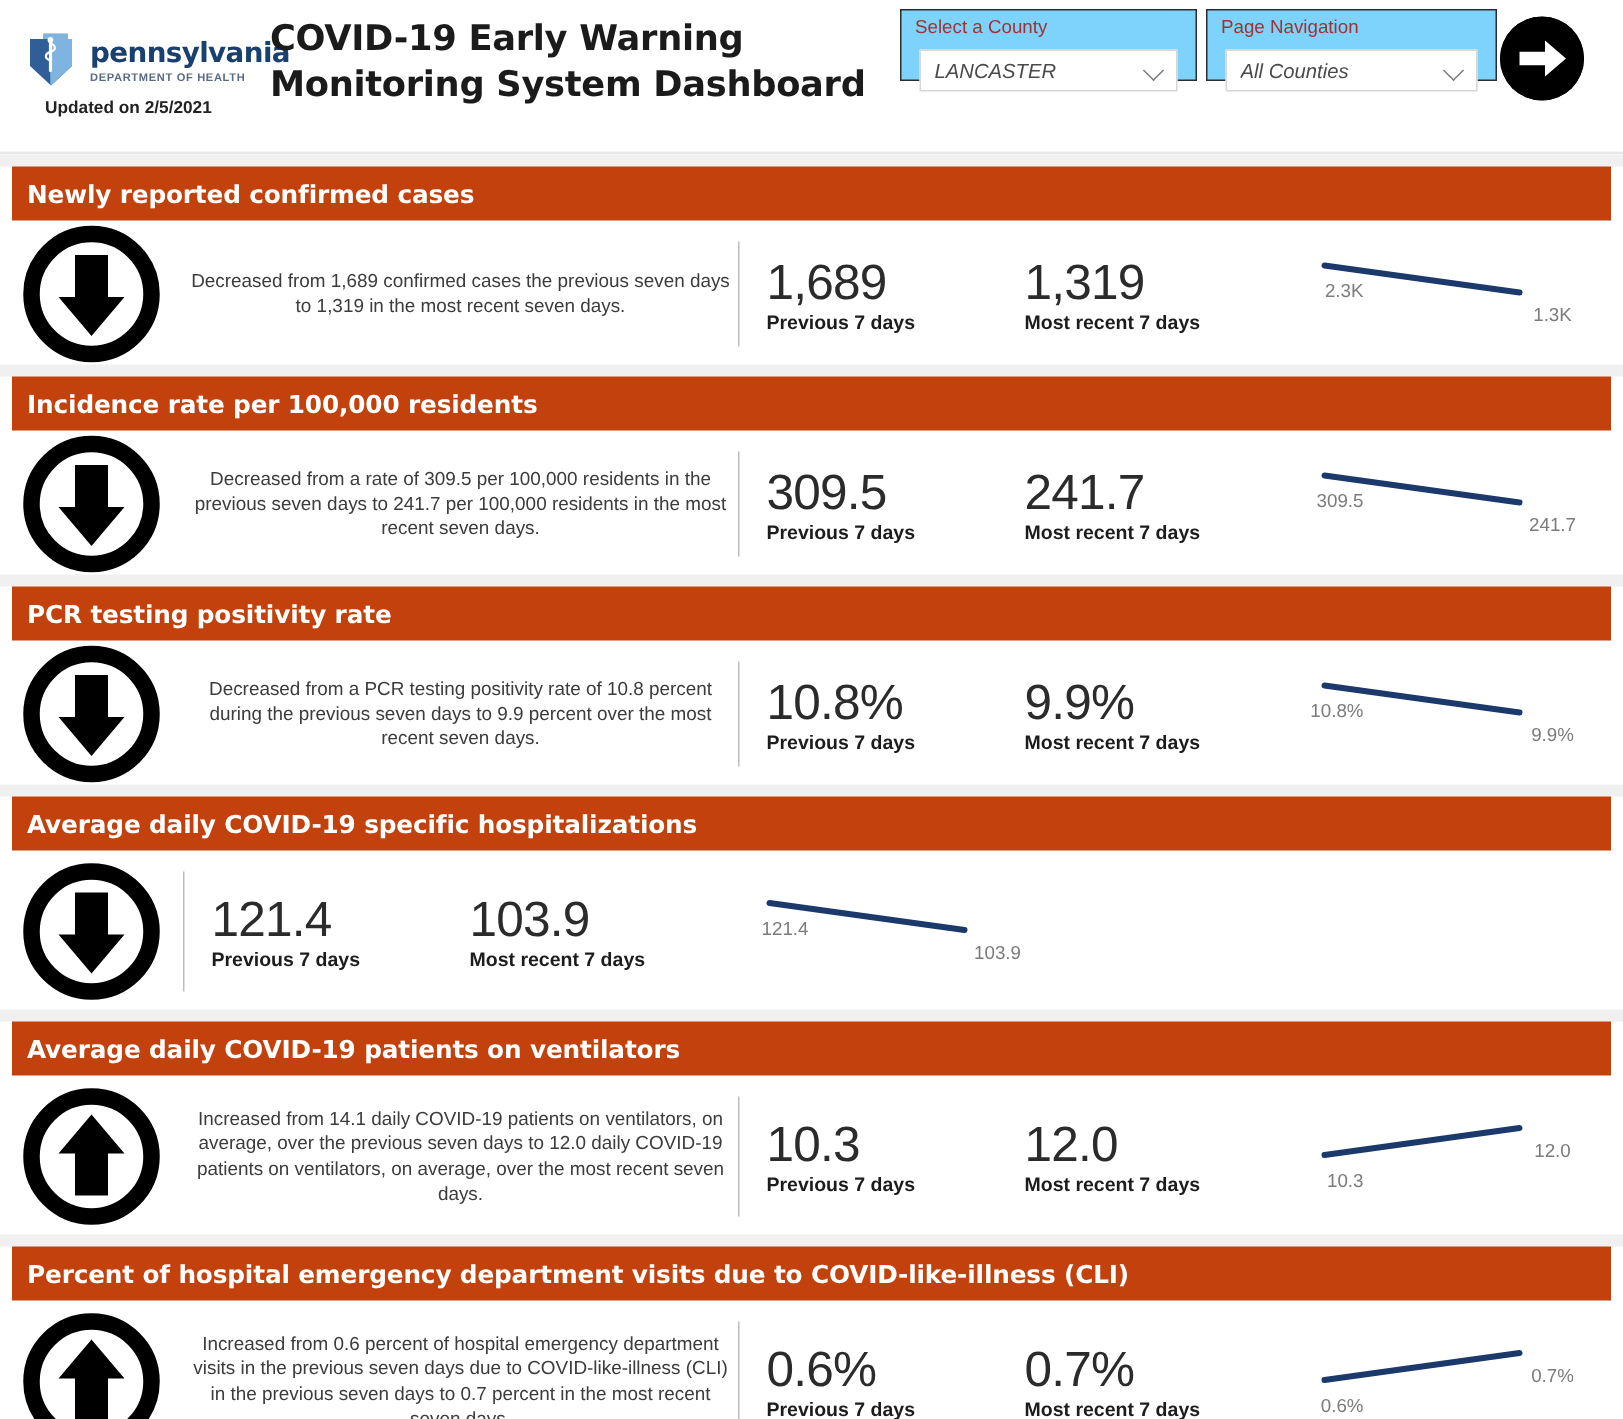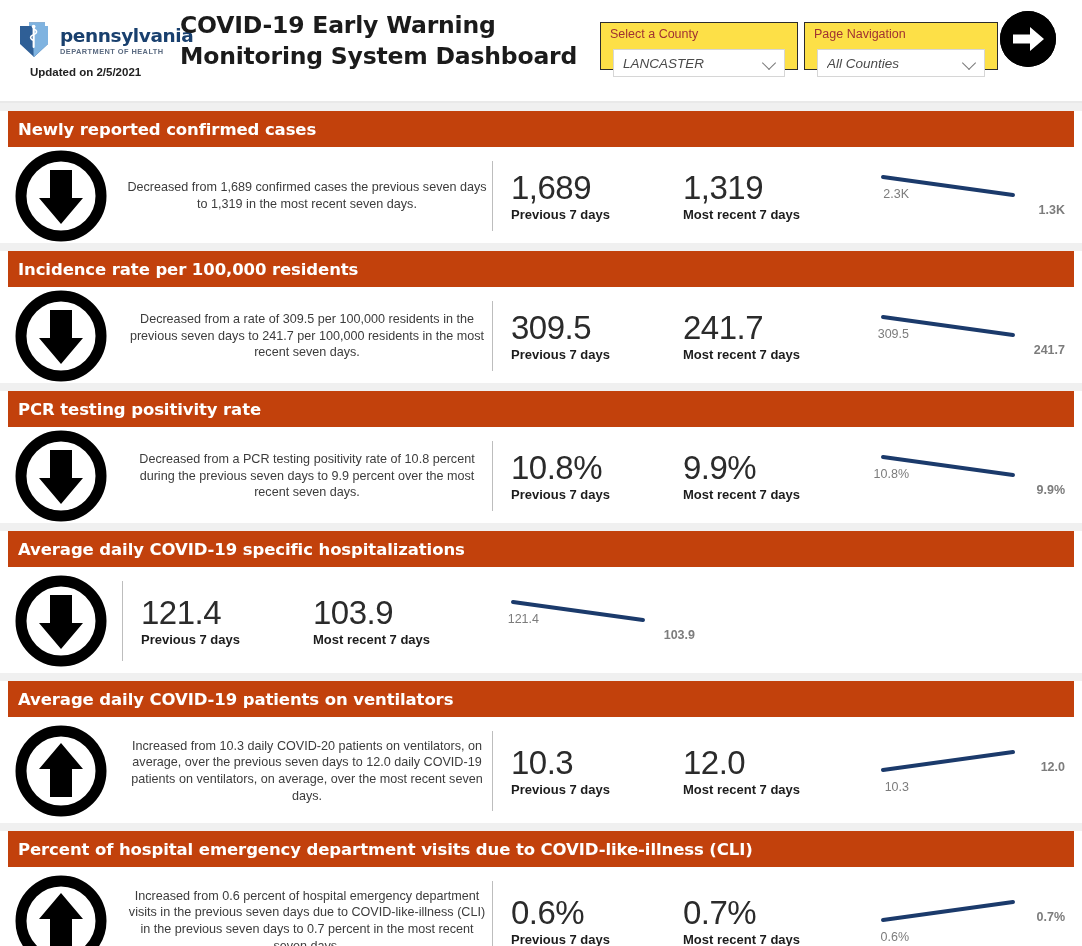--- a/index.html
+++ b/index.html
@@ -85,24 +85,24 @@
     font-family: "DejaVu Sans", sans-serif;
     font-size: 23.5px;
     font-weight: 700;
     line-height: 1.34;
     color: #1b1b1b;
     letter-spacing: -0.2px;
   }
 
   .ctrl {
     position: absolute;
-    top: 22px;
+    top: 6px;
     height: 48px;
     border: 1.5px solid #2c2c2c;
-    background: #fde047;
+    background: #7dd3fc;
     box-sizing: border-box;
   }
   #county-ctrl { left: 600px; width: 198px; }
   #page-ctrl   { left: 804px; width: 194px; }
 
   .ctrl-label {
     position: absolute;
     left: 9px; top: 4px;
     font-size: 12.5px;
     color: #a03232;
@@ -248,21 +248,21 @@
     left: 0; top: 0;
   }
   .spark-label {
     position: absolute;
     font-family: "Liberation Sans", sans-serif;
     font-size: 12.5px;
     color: #7c7c7c;
     white-space: nowrap;
   }
   .spark-label.left  { text-align: right; }
-  .spark-label.right { text-align: right; font-weight: bold; }
+  .spark-label.right { text-align: center; }
 </style>
 </head>
 <body>
 
 <div class="header">
 
   <div class="logo-block">
     <div class="logo-row">
       <div class="keystone">
         <svg width="40" height="40" viewBox="0 0 40 40" aria-hidden="true">
@@ -464,21 +464,21 @@
     </div>
     <div class="body-row" style="height:104px">
 
       <div class="icon-cell">
         <svg class="arrow-icon" width="92" height="92" viewBox="0 0 92 92">
           <circle cx="46" cy="46" r="40" fill="none" stroke="#000" stroke-width="11"></circle>
           <path d="M46 18 L68 44 H57 V72 H35 V44 H24 Z" fill="#000"></path>
         </svg>
       </div>
 
-      <div class="desc-cell">Increased from 10.3 daily COVID-20 patients on ventilators, on average, over the previous seven days to 12.0 daily COVID-19 patients on ventilators, on average, over the most recent seven days.</div>
+      <div class="desc-cell">Increased from 14.1 daily COVID-19 patients on ventilators, on average, over the previous seven days to 12.0 daily COVID-19 patients on ventilators, on average, over the most recent seven days.</div>
 
       <div class="vrule"></div>
 
       <div class="stat stat-prev">
         <div class="stat-value">10.3</div>
         <div class="stat-label">Previous 7 days</div>
       </div>
 
       <div class="stat stat-cur">
         <div class="stat-value">12.0</div>

